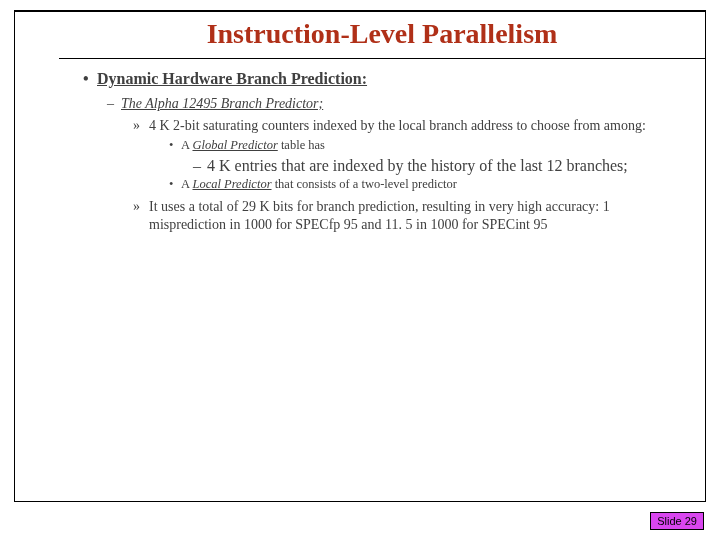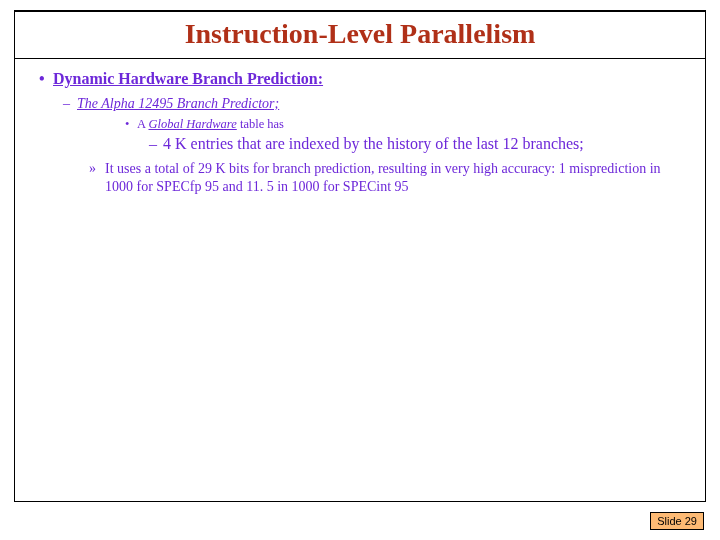--- a/index.html
+++ b/index.html
@@ -10,35 +10,36 @@
     font-family: "Times New Roman", Times, serif;
     position: relative;
     padding: 10px 14px;
   }
   .content-frame {
     border: 1px solid #000;
     border-top: 2px solid #000;
     width: 692px;
     height: 492px;
     position: relative;
+    padding-left: 44px;
   }
   .title-box {
     border-bottom: 1px solid #000;
     padding: 6px 0 8px 0;
     text-align: center;
   }
   .title {
     font-size: 28px;
     font-weight: bold;
     color: #b03018;
   }
   .body-area {
     padding: 10px 18px 8px 24px;
     font-size: 13px;
-    color: #6d28d9;
+    color: #404040;
     line-height: 1.25;
   }
   .lvl1 {
     font-size: 16px;
     font-weight: bold;
     margin-bottom: 6px;
     position: relative;
     padding-left: 14px;
   }
   .lvl1::before {
@@ -106,42 +107,46 @@
     left: 0;
     top: 0;
   }
   .slide-num {
     position: absolute;
     right: 16px;
     bottom: 10px;
     border: 1px solid #000;
     font-size: 11px;
     padding: 2px 6px;
-    background: #fdba74;
+    background: #d946ef;
     font-family: Arial, sans-serif;
   }
 </style>
 </head>
 <body>
 
 <div class="content-frame">
   <div class="title-box">
     <div class="title">Instruction-Level Parallelism</div>
   </div>
   <div class="body-area">
 
     <div class="lvl1"><span class="u">Dynamic Hardware Branch Prediction:</span></div>
 
     <div class="lvl2">The Alpha 12495 Branch Predictor;</div>
 
+    <div class="lvl3">4 K 2-bit saturating counters indexed by the local branch address to choose from among:</div>
 
     <div class="lvl4">
-      <span>A </span><span class="pred">Global Hardware</span><span> table has</span>
+      <span>A </span><span class="pred">Global Predictor</span><span> table has</span>
     </div>
     <div class="lvl5">4 K entries that are indexed by the history of the last 12 branches;</div>
 
+    <div class="lvl4">
+      <span>A </span><span class="pred">Local Predictor</span><span> that consists of a two-level predictor</span>
+    </div>
 
     <div class="lvl3" style="margin-top:6px">It uses a total of 29 K bits for branch prediction, resulting in very high accuracy: 1 misprediction in 1000 for SPECfp 95 and 11. 5 in 1000 for SPECint 95</div>
 
   </div>
 </div>
 
 <div class="slide-num">Slide 29</div>
 
 </body></html>

